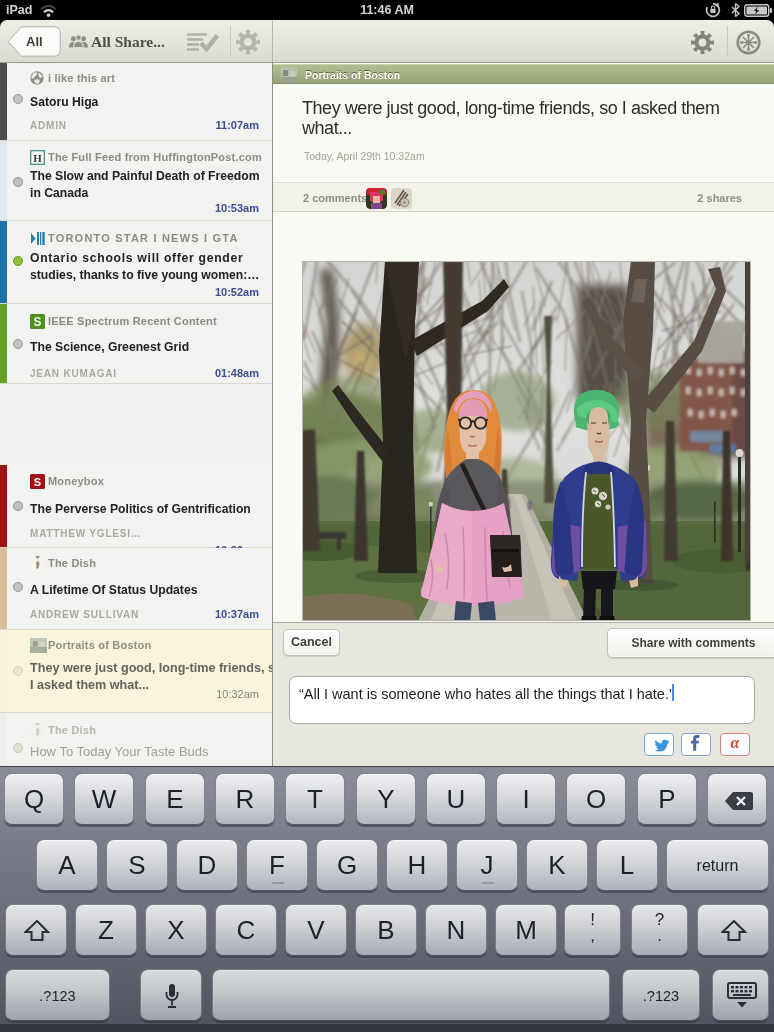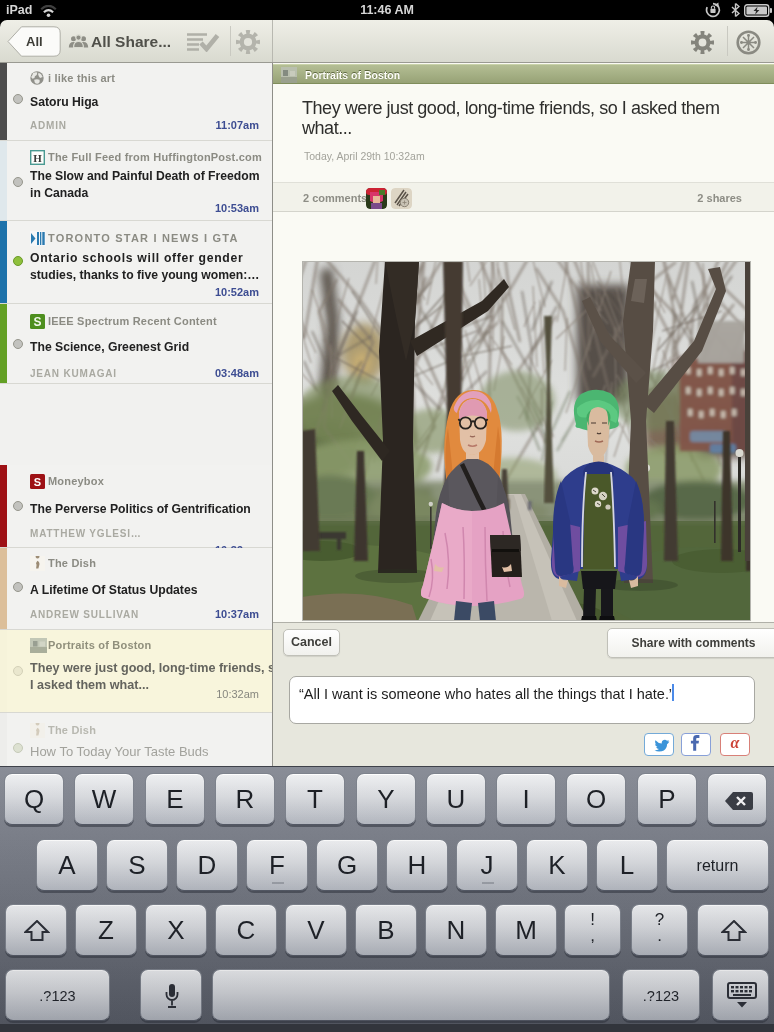--- a/index.html
+++ b/index.html
@@ -2,21 +2,21 @@
 <html><head><meta charset="utf-8"><style>
 * { margin:0; padding:0; box-sizing:border-box; }
 html,body { width:774px; height:1032px; overflow:hidden; background:#000; }
 body { font-family:"Liberation Sans", sans-serif; position:relative; }
 #stage { position:absolute; left:0; top:0; width:774px; height:1032px; }
 .abs { position:absolute; }
 #statusbar { left:0; top:0; width:774px; height:20px; background:#000; color:#d6d6d6; font-size:12.5px; font-weight:bold; }
 #toolbar { left:0; top:20px; width:774px; height:43px; background:linear-gradient(#efefe7,#d8d9cf); border-radius:7px 7px 0 0; }
 #toolbar::after { content:""; position:absolute; left:0; bottom:0; width:774px; height:1px; background:#9a9a92; }
 #allbtn span { position:absolute; left:19px; top:8px; font-size:13px; font-weight:bold; color:#3c3c36; }
-#tb-title { left:91px; top:13px; font-size:15.5px; font-weight:bold; color:#50504a; }
+#tb-title { left:91px; top:13px; font-size:15.5px; font-weight:bold; color:#50504a;font-family:Liberation Serif, serif; }
 #sidebar { left:0; top:63px; width:273px; height:703px; background:#f1f1ef; }
 #sidebar::after { content:""; position:absolute; right:0; top:0; width:1px; height:100%; background:#8e8e88; }
 .item { position:absolute; left:0; width:272px; border-bottom:1px solid #d8d8d2; background:#f2f2f0; }
 .stripe { position:absolute; left:0; top:0; bottom:0; width:7px; }
 .dot { position:absolute; left:13px; width:10px; height:10px; border-radius:50%; background:#c2c2be; border:1px solid #96968c; }
 .src { position:absolute; left:48px; font-size:11px; font-weight:bold; color:#8b8b83; white-space:nowrap; letter-spacing:0.2px; }
 .title { position:absolute; left:30px; font-size:12.2px; font-weight:bold; color:#212121; line-height:17px; white-space:nowrap; }
 .auth { position:absolute; left:30px; font-size:10px; font-weight:bold; color:#a9a9a1; letter-spacing:0.8px; }
 .time { position:absolute; right:13px; font-size:11px; font-weight:bold; color:#3d4d92; }
 #content { left:273px; top:63px; width:501px; height:703px; background:#fafaf4; }
@@ -157,21 +157,21 @@
 <div class="item" style="top:241px;height:80px;background:#f2f2f0;">
 <div class="stripe" style="background:#63a024;"></div>
 <svg style="position:absolute;left:30px;top:10px;" width="15" height="15" viewBox="0 0 15 15">
           <rect width="15" height="15" rx="1.5" fill="#4e8f1e"></rect>
           <text x="7.5" y="12" font-size="12" font-weight="bold" fill="#f2f8ec" text-anchor="middle">S</text>
         </svg>
 <div class="src" style="top:11px;color:#8b8b83;">IEEE Spectrum Recent Content</div>
 <div class="dot" style="top:35px;"></div>
 <div class="title" style="top:35px;color:#212121;font-weight:bold;font-size:12.2px;">The Science, Greenest Grid</div>
 <div class="auth" style="top:64px;">JEAN KUMAGAI</div>
-<div class="time" style="top:63px;color:#3d4d92;font-weight:bold;">03:48am</div>
+<div class="time" style="top:63px;color:#3d4d92;font-weight:bold;">01:48am</div>
 </div>
 <div class="item" style="top:402px;height:83px;background:#f2f2f0;">
 <div class="stripe" style="background:#9e1115;"></div>
 <svg style="position:absolute;left:30px;top:9px;" width="15" height="15" viewBox="0 0 15 15">
           <rect width="15" height="15" rx="1.5" fill="#9e1115"></rect>
           <text x="7.5" y="11.5" font-size="11" font-weight="bold" fill="#fff" text-anchor="middle">S</text>
         </svg>
 <div class="src" style="top:10px;color:#8b8b83;">Moneybox</div>
 <div class="dot" style="top:36px;"></div>
 <div class="title" style="top:36px;color:#212121;font-weight:bold;font-size:12.2px;">The Perverse Politics of Gentrification</div>

